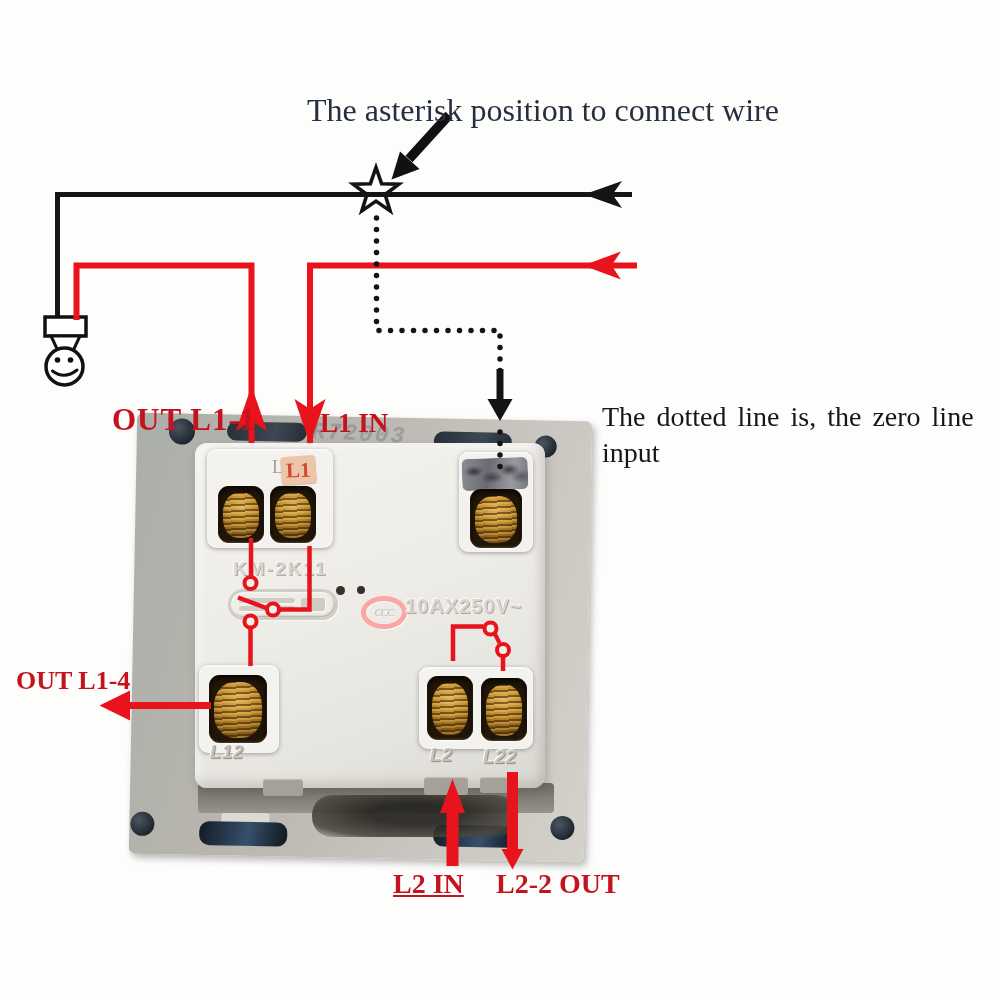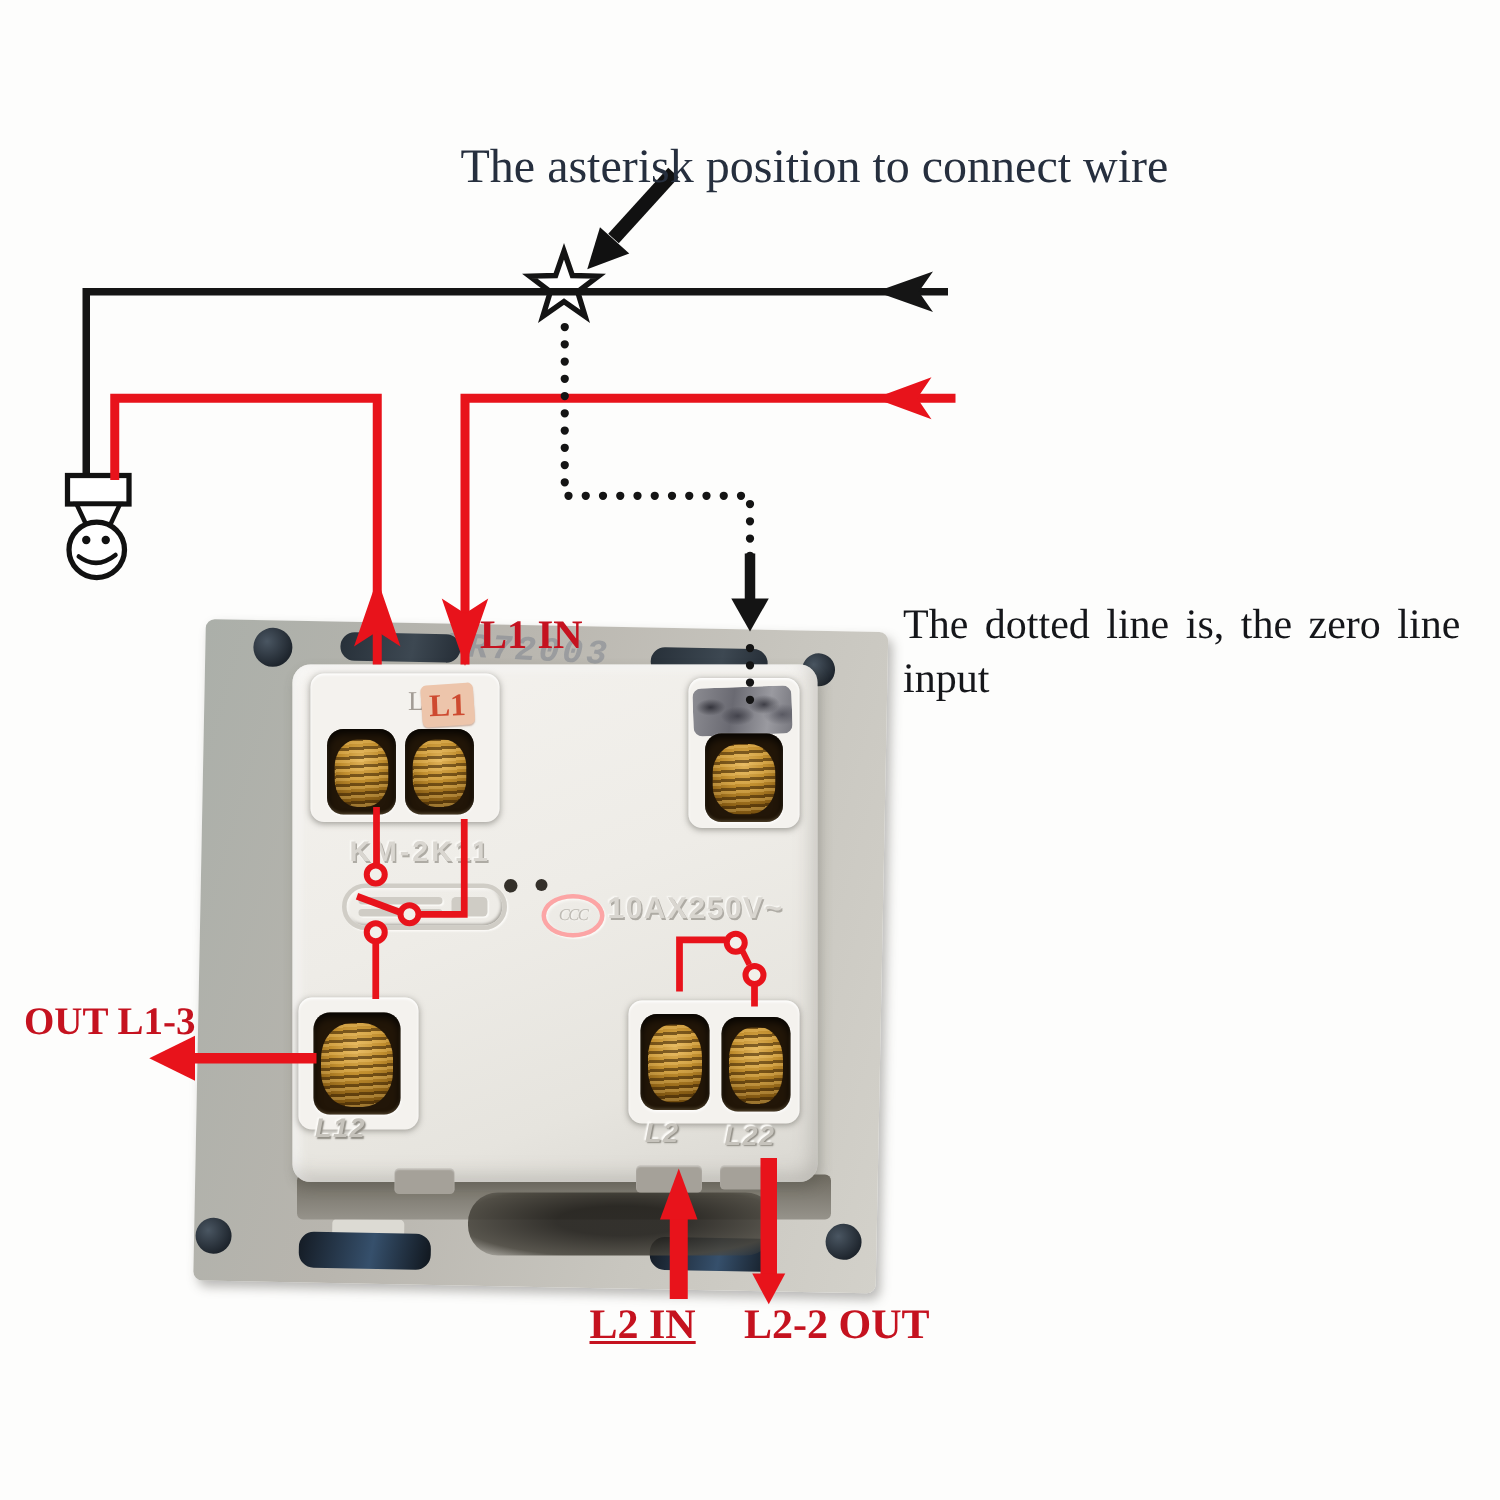--- a/index.html
+++ b/index.html
@@ -45,21 +45,21 @@
      background:
        radial-gradient(ellipse 14px 8px at 18% 40%, rgba(40,40,48,.85), rgba(40,40,48,0) 70%),
        radial-gradient(ellipse 16px 9px at 45% 60%, rgba(55,55,64,.8), rgba(55,55,64,0) 70%),
        radial-gradient(ellipse 15px 9px at 72% 38%, rgba(48,48,56,.85), rgba(48,48,56,0) 70%),
        radial-gradient(ellipse 18px 10px at 90% 60%, rgba(70,70,80,.7), rgba(70,70,80,0) 70%),
        linear-gradient(100deg,#8c8c92,#6a6a72 40%,#9a9aa0 75%,#77777e);}
   .logo-emboss{position:absolute;border:3px solid #d0cdc6;border-radius:16px;
                box-shadow:inset 1px 1px 2px #fbfaf7, inset -1px -1px 2px #a8a59e, 1px 1px 1px #fbfaf7;}
   .logo-bar{position:absolute;background:#cfccc5;border-radius:3px;box-shadow:1px 1px 1px #fbfaf7;}
   .dot-b{position:absolute;border-radius:50%;background:#34302a;}
-  .oval{position:absolute;border:3px solid #fca5a5;border-radius:50%;
+  .oval{position:absolute;border:5px solid #fca5a5;border-radius:50%;
         box-shadow:inset 1px 1px 2px #fbfaf7, 1px 1px 1px #fbfaf7;text-align:center;}
   .oval span{font-family:"Liberation Serif",serif;font-style:italic;font-size:11px;letter-spacing:-1px;
              color:#bdbab3;line-height:22px;text-shadow:1px 1px 1px #f6f5f1;}
   
   .note{position:absolute;color:#262f3e;font-size:32px;line-height:1.1;}
   .ac{position:absolute;color:#1b2130;font-size:33px;line-height:1.05;}
   .note2{position:absolute;color:#15161a;font-size:28px;line-height:1.28;word-spacing:4px;}
   .rlab{position:absolute;color:#c5121f;font-weight:bold;line-height:1.05;font-family:"Liberation Serif",serif;}
   svg.wiring{position:absolute;left:0;top:0;pointer-events:none;}
 </style>
@@ -205,18 +205,19 @@
       <line x1="512.5" y1="772" x2="512.5" y2="850" stroke="#e8131b" stroke-width="11"></line>
       <polygon points="512.5,869.5 501.5,849 523.5,849" fill="#e8131b"></polygon>
     </g>
   </svg>
 
   <div class="note" style="left:307px;top:93px;">The asterisk position to connect wire</div>
 
 
   <div class="note2" style="left:569px;top:399px;margin-left:33px;">The dotted line is, the zero line input</div>
 
+  <div class="rlab" style="left:112px;top:404px;font-size:31px;letter-spacing:1px;">OUT L1-1</div>
   <div class="rlab" style="left:320px;top:409px;font-size:27px;">L1 IN</div>
-  <div class="rlab" style="left:16px;top:667px;font-size:26px;">OUT L1-3</div>
+  <div class="rlab" style="left:16px;top:667px;font-size:26px;">OUT L1-4</div>
   <div class="rlab" style="left:393px;top:869px;font-size:28px;text-decoration:underline;">L2 IN</div>
   <div class="rlab" style="left:496px;top:869px;font-size:28px;">L2-2 OUT</div>
 
 </div>
 
 </body></html>

